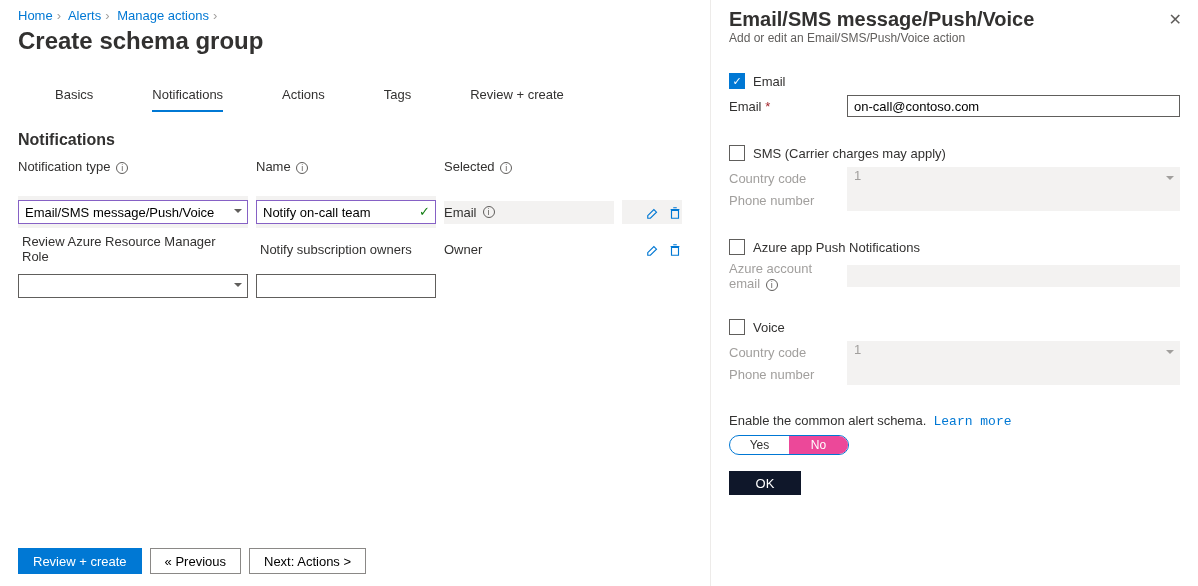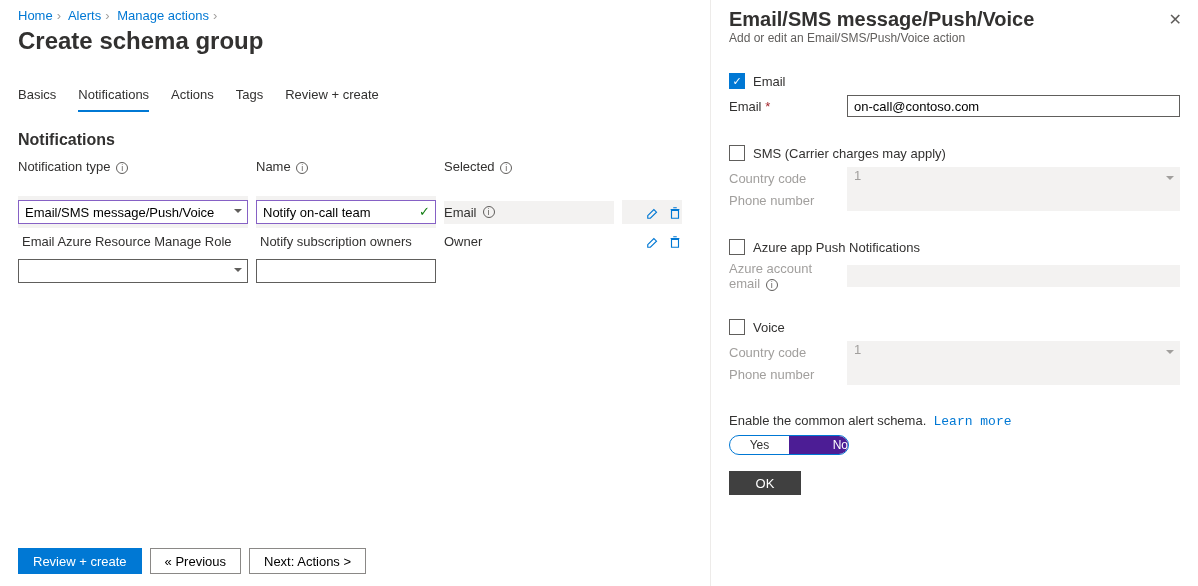--- a/index.html
+++ b/index.html
@@ -6,21 +6,21 @@
 body { display: flex; width: 1198px; height: 586px; color: #323130; font-size: 13px; background: #fff; overflow: hidden; }
 .left { flex: 1; padding: 8px 18px 0 18px; position: relative; }
 .right { width: 488px; border-left: 1px solid #edebe9; padding: 8px 18px 0 18px; position: relative; }
 
 .breadcrumb { font-size: 13px; margin-bottom: 4px; }
 .breadcrumb a { color: #0078d4; text-decoration: none; cursor: pointer; }
 .breadcrumb .sep { color: #a19f9d; margin: 0 4px; }
 h1 { font-size: 24px; font-weight: 600; margin-bottom: 28px; }
 
 .tabs { display: flex; gap: 22px; border-bottom: 1px solid transparent; margin-bottom: 18px; }
-.tab { padding: 4px 0 8px 0; cursor: pointer; color: #323130; }
+.tab { padding: 4px 0 8px 0; cursor: pointer; color: #323130; margin-left: 37px; }
 .tab.active { color: #323130; border-bottom: 2px solid #0078d4; font-weight: 400; }
 
 h2.sub { font-size: 16px; font-weight: 600; margin-bottom: 10px; }
 .desc { color: #605e5c; font-size: 13px; line-height: 1.4; margin-bottom: 18px; max-width: 640px; }
 
 .grid { display: grid; grid-template-columns: 230px 180px 170px 60px; gap: 0 8px; align-items: center; }
 .colh { font-size: 13px; color: #323130; padding-bottom: 22px; }
 .info-icon { display:inline-block; width:12px; height:12px; border:1px solid #605e5c; border-radius:50%; font-size:9px; line-height:10px; text-align:center; color:#605e5c; margin-left:2px; vertical-align:middle; }
 
 .sel, .inp { height: 24px; border: 1px solid #605e5c; padding: 0 6px; font-size: 13px; background:#fff; width:100%; }
@@ -56,24 +56,24 @@
 .tinput { flex:1; height:22px; border:1px solid #605e5c; padding:0 6px; font-size:13px; }
 .tinput.dis { background:#f3f2f1; border-color:#f3f2f1; color:#a19f9d; }
 .sel2 { flex:1; height:22px; background:#f3f2f1; border:1px solid #f3f2f1; color:#a19f9d; padding:0 6px; font-size:13px; position:relative; }
 .sel2-wrap { flex:1; position:relative; }
 .sel2-wrap::after { content:""; position:absolute; right:6px; top:9px; border:4px solid transparent; border-top-color:#a19f9d; }
 
 .schema-row { font-size:13px; margin-bottom:6px; }
 .link { color:#0078d4; cursor:pointer;font-family:Liberation Mono, monospace; }
 .toggle { width:120px; height:20px; border:1px solid #0078d4; border-radius:10px; display:flex; overflow:hidden; cursor:pointer; }
 .toggle .half { flex:1; text-align:center; font-size:12px; line-height:18px; }
-.toggle .half.on { background:#4c1d95; color:#fff;text-align:right; }
+.toggle .half.on { background:#ec4899; color:#fff; }
 .toggle .half.off { color:#323130; }
 
-.ok-btn { margin-top:16px; height:24px; width:72px; background:#404040; color:#fff; border:none; font-size:13px; cursor:pointer; }
+.ok-btn { margin-top:16px; height:24px; width:72px; background:#0f172a; color:#fff; border:none; font-size:13px; cursor:pointer; }
 </style>
 </head>
 <body>
 
 <div class="left">
   <div class="breadcrumb">
     <a>Home</a><span class="sep">›</span>
     <a>Alerts</a><span class="sep">›</span>
     <a>Manage actions</a><span class="sep">›</span>
   </div>
@@ -108,21 +108,21 @@
         <span class="ic pencil"><svg viewBox="0 0 16 16">
               <path d="M2 11l7-7 3 3-7 7H2v-3z" fill="none" stroke="#0078d4" stroke-width="1.3"></path>
             </svg></span>
         <span class="ic trash"><svg viewBox="0 0 16 16">
               <path d="M4 5h8v9H4zM3 4h10M6 2h4" fill="none" stroke="#0078d4" stroke-width="1.3"></path>
             </svg></span>
       </div>
     </div>
 
     <div class="row">
-      <div class="cell" style="padding:6px 4px">Email Azure Resource Manage Role</div>
+      <div class="cell" style="padding:6px 4px">Review Azure Resource Manager Role</div>
       <div class="cell" style="padding:6px 4px">Notify subscription owners</div>
       <div class="cell sel-cell" style="padding:6px 0">
           <span>Owner</span>
         </div>
       <div class="cell actions-cell">
         <span class="ic pencil"><svg viewBox="0 0 16 16">
               <path d="M2 11l7-7 3 3-7 7H2v-3z" fill="none" stroke="#0078d4" stroke-width="1.3"></path>
             </svg></span>
         <span class="ic trash"><svg viewBox="0 0 16 16">
               <path d="M4 5h8v9H4zM3 4h10M6 2h4" fill="none" stroke="#0078d4" stroke-width="1.3"></path>

